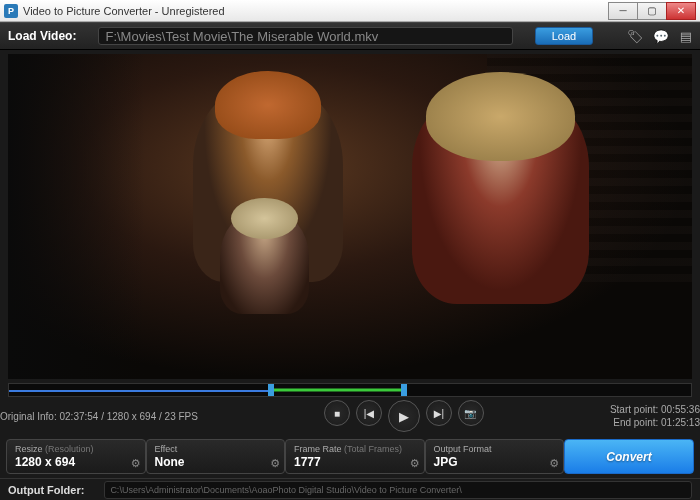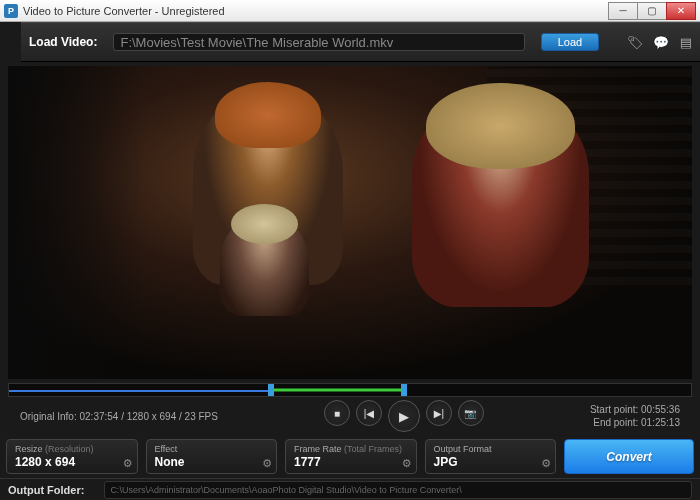--- a/index.html
+++ b/index.html
@@ -3,21 +3,21 @@
 <meta charset="utf-8">
 <style>
 * { margin: 0; padding: 0; box-sizing: border-box; font-family: Arial, sans-serif; }
 body { width: 700px; height: 500px; background: #1a1a1a; overflow: hidden; }
 .titlebar { height: 22px; background: linear-gradient(#fff,#e8e8e8); border-bottom: 1px solid #aaa; display: flex; align-items: center; padding: 0 4px; font-size: 11px; color: #333; }
 .titlebar-icon { width: 14px; height: 14px; background: #2a7ab8; border-radius: 2px; margin-right: 5px; display: flex; align-items: center; justify-content: center; color: #fff; font-size: 9px; font-weight: bold; }
 .winbtns { margin-left: auto; display: flex; }
 .winbtn { width: 30px; height: 18px; border: 1px solid #888; background: linear-gradient(#f5f5f5,#ddd); display: flex; align-items: center; justify-content: center; font-size: 10px; margin-left: -1px; }
 .winbtn.close { background: linear-gradient(#e88,#c33); color:#fff; border-color:#a22; }
 .content { background: #1a1a1a; height: 478px; display: flex; flex-direction: column; }
-.loadbar { height: 40px; background: linear-gradient(#333,#222); border-top:1px solid #444; border-bottom:1px solid #000; display: flex; align-items: center; padding: 0 8px; gap: 16px; margin-left: 21px; }
+.loadbar { height: 28px; background: linear-gradient(#333,#222); border-top:1px solid #444; border-bottom:1px solid #000; display: flex; align-items: center; padding: 0 8px; gap: 22px; }
 .loadlabel { color: #fff; font-size: 12px; font-weight: bold; white-space: nowrap; }
 .pathinput { flex: 1; height: 18px; background: #151515; border: 1px solid #444; border-radius: 3px; color: #888; font-size: 13px; padding: 0 6px; }
 .loadbtn { width: 58px; height: 18px; background: linear-gradient(#3a9de0,#1a6db8); border: 1px solid #1a5a9a; border-radius: 3px; color: #fff; font-size: 11px; display: flex; align-items: center; justify-content: center; cursor: pointer; }
 .topicons { display: flex; gap: 10px; margin-left: 12px; }
 .topicon { color: #aaa; font-size: 13px; cursor: pointer; }
 .videoarea { flex: 1; background: #000; margin: 4px 8px 0 8px; position: relative; display:flex; align-items:center; justify-content:center; overflow:hidden;}
 .frame { width: 100%; height: 100%; background: radial-gradient(ellipse at 40% 35%, #5a3820 0%, #2a1810 35%, #0a0806 70%); position:relative; }
 .person1 { position:absolute; left:27%; top:10%; width:22%; height:60%; background: radial-gradient(ellipse at 50% 20%, #d4a574 0%, #8b5a2b 25%, #3a2518 60%); border-radius: 40% 40% 20% 20%;}
 .person1::before{content:"";position:absolute;top:-8%;left:15%;width:70%;height:35%;background:radial-gradient(#c06830,#8b4513);border-radius:50% 50% 40% 40%;}
 .person2 { position:absolute; right:15%; top:12%; width:26%; height:65%; background: radial-gradient(ellipse at 50% 20%, #d4b594 0%, #8b3a2b 30%, #4a1810 65%); border-radius: 35% 35% 25% 25%;}
@@ -25,27 +25,27 @@
 .person3 { position:absolute; left:31%; top:48%; width:13%; height:32%; background: radial-gradient(ellipse at 50% 22%, #c4a584 0%, #6b4a3b 40%, #2a1810 80%); border-radius: 45% 45% 25% 25%;}
 .person3::before{content:"";position:absolute;top:-12%;left:12%;width:76%;height:40%;background:radial-gradient(#d4c49a,#9b8a60);border-radius:50%;}
 .shadow { position:absolute; left:0; top:0; width:20%; height:100%; background: linear-gradient(90deg,#0a0a0a,transparent); }
 .stairs { position:absolute; right:0; top:0; width:30%; height:70%; background: repeating-linear-gradient(0deg,#1a1512 0,#1a1512 8px,#0a0806 8px,#0a0806 16px); opacity:0.4;}
 .timeline { height: 14px; margin: 4px 8px 0 8px; background: #0a0a0a; border:1px solid #333; position: relative; }
 .tl-played { position: absolute; left: 0; top: 50%; height: 2px; background: #3a7ade; width: 38%; }
 .tl-range { position: absolute; left: 38%; width: 20%; top: 50%; height: 3px; background: #3aca3a; transform: translateY(-50%); }
 .tl-handle { position: absolute; top: 0; width: 6px; height: 100%; background: #3a9de0; }
 .tl-h1 { left: 38%; }
 .tl-h2 { left: 57.5%; }
-.controlrow { height: 38px; display: flex; align-items: center; padding: 0 20px; color: #aaa; font-size: 10px; }
+.controlrow { height: 38px; display: flex; align-items: center; padding: 0 0; color: #aaa; font-size: 10px; }
 .originfo { flex-shrink: 0; }
 .playbtns { flex: 1; display: flex; justify-content: center; gap: 6px; }
 .pbtn { width: 26px; height: 26px; border: 1px solid #555; border-radius: 50%; background: radial-gradient(#2a2a2a,#1a1a1a); display: flex; align-items: center; justify-content: center; color: #ddd; font-size: 10px; cursor: pointer; }
 .pbtn.play { width: 32px; height: 32px; font-size: 13px; }
 .points { text-align: right; line-height: 1.3; flex-shrink: 0; }
-.params { display: flex; gap: 8px; padding: 4px 6px; }
+.params { display: flex; gap: 0; padding: 4px 6px; }
 .pbox { flex: 1; background: linear-gradient(#2a2a2a,#1a1a1a); border: 1px solid #444; border-radius: 4px; padding: 4px 8px; position: relative; }
 .pbox-title { color: #aaa; font-size: 9px; }
 .pbox-title .sub { color: #777; }
 .pbox-val { color: #fff; font-weight: bold; font-size: 12px; margin-top: 1px; text-align:left; }
 .pbox-gear { position: absolute; bottom: 3px; right: 4px; color: #888; font-size: 11px; }
 .convertbtn { width: 130px; background: linear-gradient(#4ab5f5,#1a7de8); border: 1px solid #1a6ac8; border-radius: 4px; display: flex; align-items: center; justify-content: center; color: #fff; font-weight: bold; font-size: 12px; font-style: italic; cursor: pointer; text-shadow:0 1px 2px rgba(0,0,0,0.4); }
 .outfolder { height: 22px; display: flex; align-items: center; padding: 0 8px; gap: 20px; background: #1a1a1a; border-top: 1px solid #333;}
 .outlabel { color: #ddd; font-size: 11px; font-weight: bold; white-space: nowrap; }
 .outpath { flex: 1; height: 18px; background: #0f0f0f; border: 1px solid #333; border-radius: 3px; color: #666; font-size: 9px; padding: 0 5px; display:flex; align-items:center; overflow:hidden;}
 </style>

